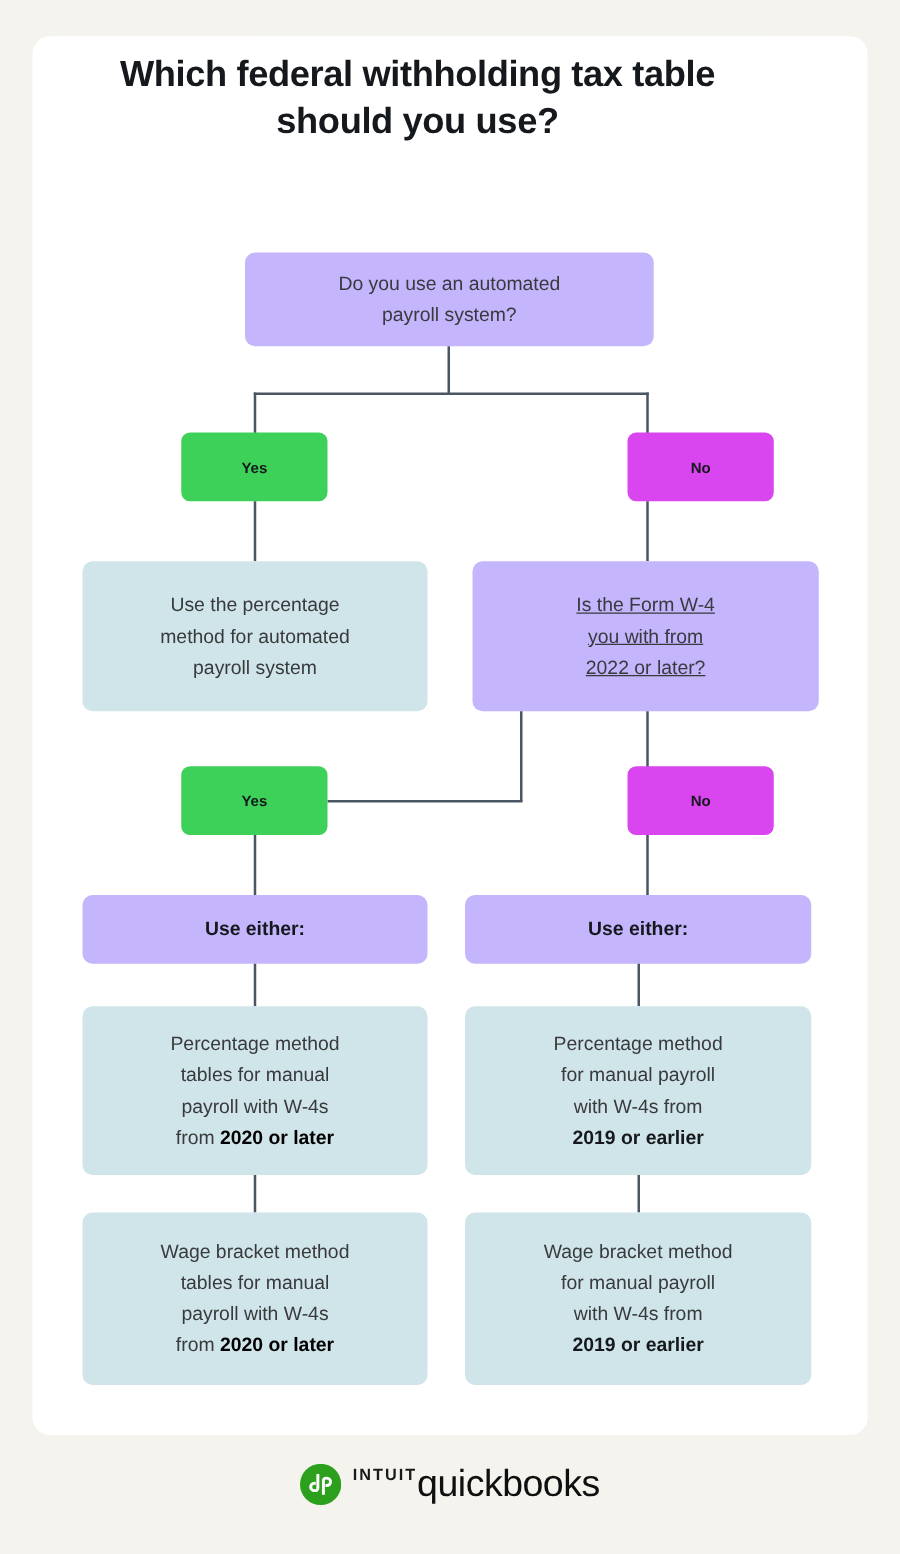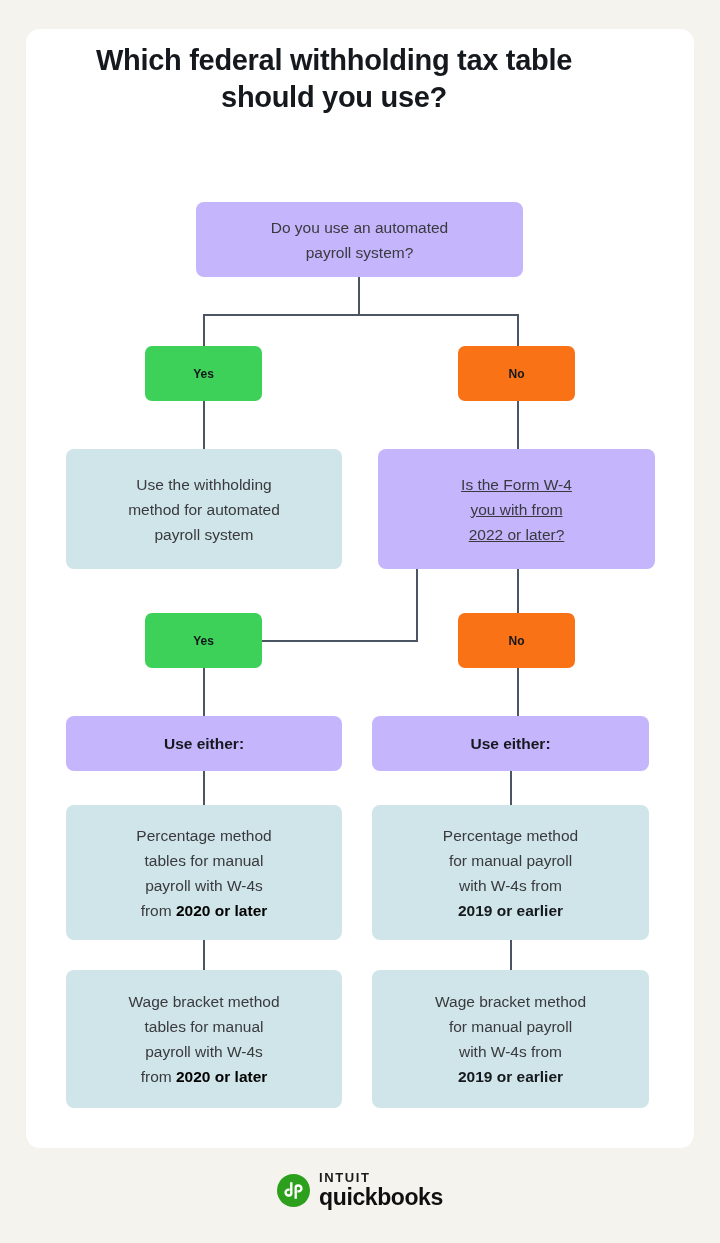--- a/index.html
+++ b/index.html
@@ -62,21 +62,21 @@
     position: absolute;
     display: flex;
     align-items: center;
     justify-content: center;
     border-radius: 7px;
     font-size: 12px;
     font-weight: bold;
     color: #14181c;
   }
   .pill.green  { background: #3ed159; }
-  .pill.orange { background: #f97316; }
+  .pill.orange { background: #d946ef; margin-left: 44px; }
 
   .node b { font-weight: bold; color: #000000; }
   .node .bold-line { font-weight: bold; color: #15181c; }
 
   
   .line {
     position: absolute;
     background: #4b5563;
   }
   .line.v { width: 2px; }
@@ -93,34 +93,34 @@
     justify-content: center;
     gap: 9px;
   }
   .logo-mark {
     width: 33px;
     height: 33px;
     flex: 0 0 33px;
   }
   .logo-words {
     display: flex;
-    flex-direction: column;
+    flex-direction: row;
     justify-content: center;
     line-height: 1;
   }
   .logo-intuit {
     font-size: 13px;
     font-weight: bold;
     letter-spacing: 1.6px;
     color: #1a1a1a;
     margin-bottom: 2px;
   }
   .logo-qb {
-    font-size: 23px;
-    font-weight: bold;
+    font-size: 30px;
+    font-weight: normal;
     letter-spacing: -0.4px;
     color: #0f0f0f;
   }
 </style>
 </head>
 <body>
 
 <div class="page">
 
   <div class="card"></div>
@@ -145,21 +145,21 @@
 
   <div class="pill orange" style="left:458px; top:346px; width:117px; height:55px;">
     <span>No</span>
   </div>
 
   <div class="line v" style="left:203px; top:401px; height:48px;"></div>
   <div class="line v" style="left:517px; top:401px; height:48px;"></div>
 
   <div class="node blue" style="left:66px; top:449px; width:276px; height:120px;">
     <div>
-      <div>Use the withholding</div>
+      <div>Use the percentage</div>
       <div>method for automated</div>
       <div>payroll system</div>
     </div>
   </div>
 
   <div class="node grey" style="left:378px; top:449px; width:277px; height:120px;text-decoration:underline;">
     <div>
       <div>Is the Form W-4</div>
       <div>you with from</div>
       <div>2022 or later?</div>

